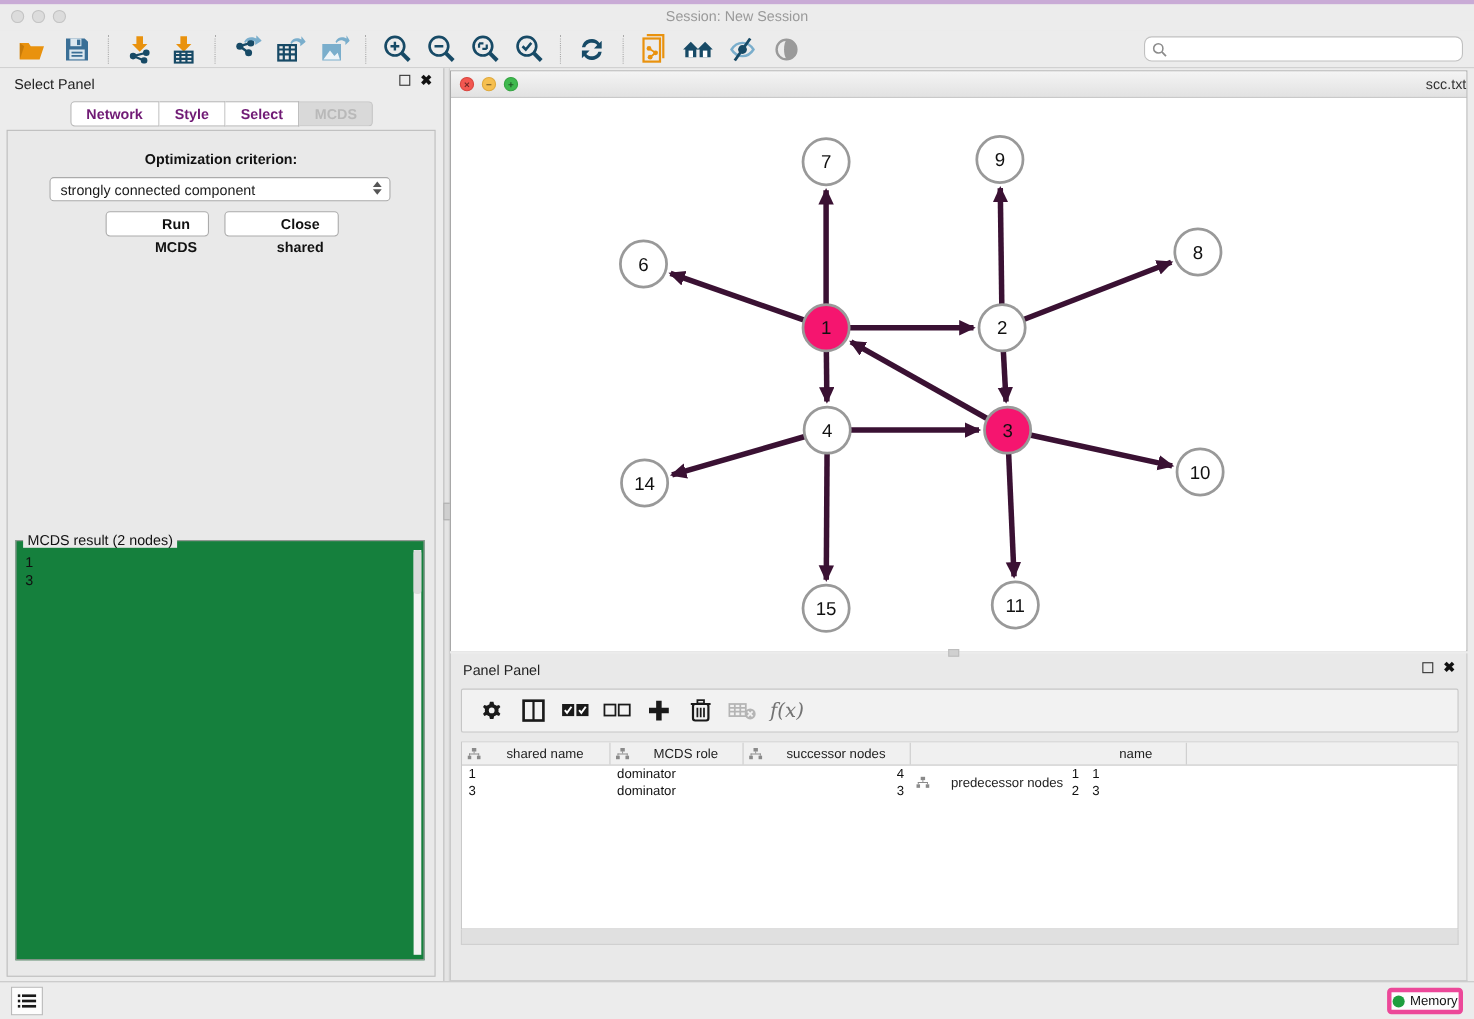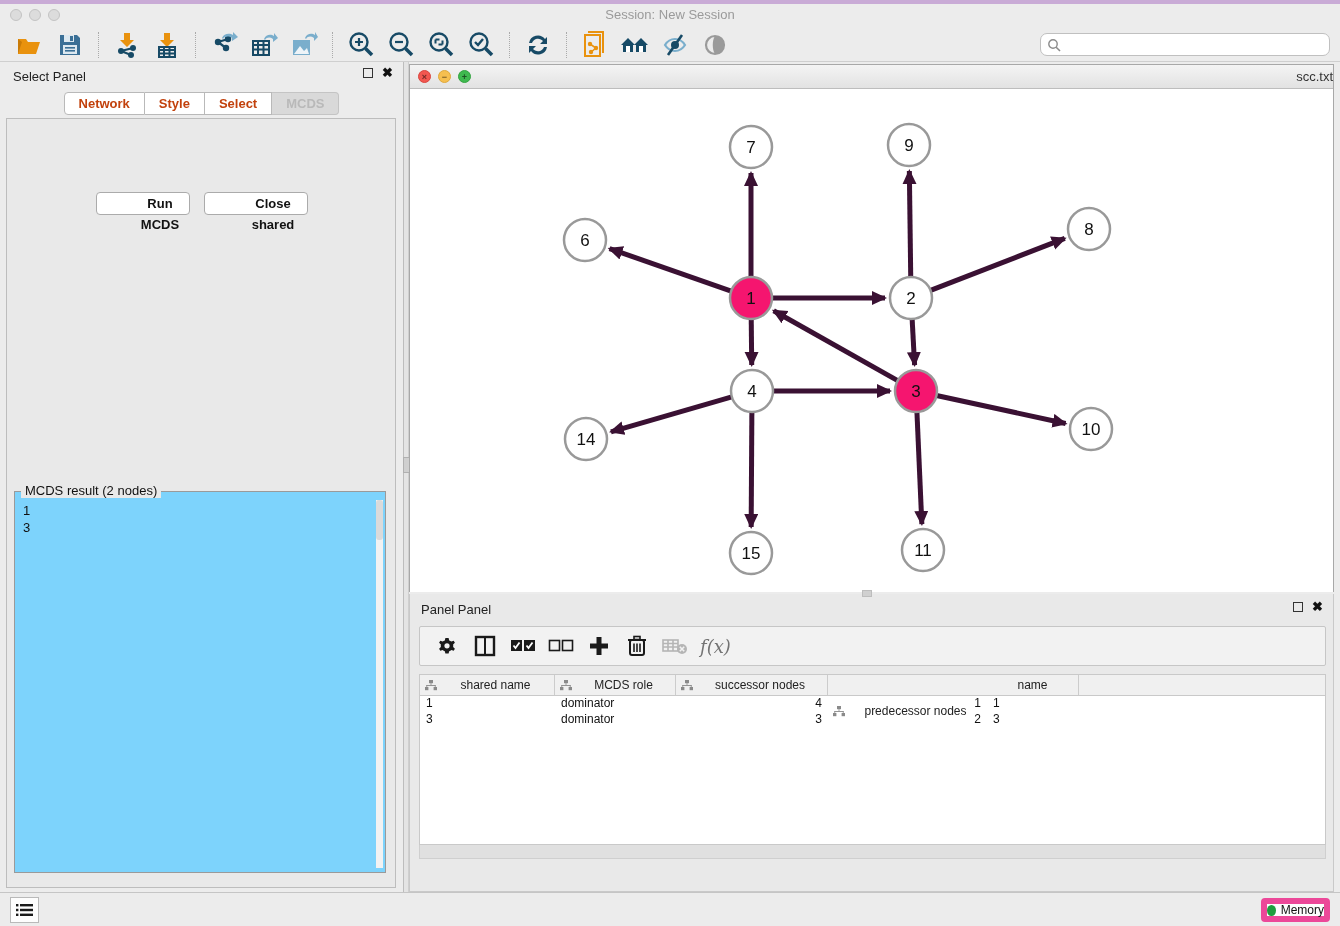--- a/index.html
+++ b/index.html
@@ -21,34 +21,34 @@
   .search-wrap input { border:none; outline:none; flex:1; font-size:12px; background:transparent; font-family:"Liberation Sans",sans-serif; }
 
   
   .control-panel { position:absolute; left:0; top:62px; width:403px; height:830px; background:#ececec; }
   .cp-header { position:relative; height:28px; }
   .cp-title { position:absolute; left:13px; top:7px; font-size:13px; color:#222; }
   .panel-btns { position:absolute; right:10px; top:6px; display:flex; gap:9px; align-items:center; }
   .float-glyph { width:10px; height:10px; border:1.5px solid #333; display:inline-block; }
   .close-glyph { font-size:13px; font-weight:bold; color:#111; line-height:10px; }
   .cp-tabs { position:absolute; left:0; top:30px; width:100%; display:flex; justify-content:center; }
-  .seg { font-size:13px; font-weight:bold; padding:3px 14px; background:#fff; border:1px solid #b9b9b9; border-left:none; color:#c2410c; }
+  .seg { font-size:13px; font-weight:bold; padding:3px 14px; background:#fff; border:1px solid #b9b9b9; border-left:none; color:#701a75; }
   .seg:first-child { border-left:1px solid #b9b9b9; border-radius:4px 0 0 4px; }
   .seg.last { border-radius:0 4px 4px 0; }
   .seg.active-dim { background:#d9d9d9; color:#b9b9b9; border-color:#c4c4c4; }
   .cp-box { position:absolute; left:6px; top:56px; width:390px; height:770px; background:#e9e9e9; border:1px solid #bdbdbd; }
   .opt-label { position:absolute; left:0; top:18px; width:100%; text-align:center; font-size:13px; font-weight:bold; color:#111; }
   .criterion-select { position:absolute; left:38px; top:42px; width:310px; height:22px; background:#fff; border:1px solid #ababab; border-radius:4px; font-size:13px; display:flex; align-items:center; padding-left:9px; }
   .stepper { position:absolute; right:7px; top:3px; display:flex; flex-direction:column; gap:2px; }
   .tri-up { width:0; height:0; border-left:4px solid transparent; border-right:4px solid transparent; border-bottom:5px solid #555; }
   .tri-dn { width:0; height:0; border-left:4px solid transparent; border-right:4px solid transparent; border-top:5px solid #555; }
   .cp-btn { position:absolute; top:73px; height:23px; background:#fff; border:1px solid #ababab; border-radius:4px; font-size:13px; font-weight:bold; text-align:center; line-height:21px; color:#111;padding-left:34px; }
   .btn-run { left:89px; width:94px; }
   .btn-close { left:197px; width:104px; }
-  .mcds-fieldset { position:absolute; left:7px; top:372px; width:372px; height:382px; border:1px solid #9a9a9a; background:#7dd3fc; }
+  .mcds-fieldset { position:absolute; left:7px; top:372px; width:372px; height:382px; border:1px solid #9a9a9a; background:#15803d; }
   .mcds-legend { position:absolute; left:6px; top:-9px; background:#e9e9e9; padding:0 4px; font-size:13px; color:#111; }
   .mcds-lines { position:absolute; left:8px; top:10px; font-size:13px; line-height:17px; color:#111; white-space:pre-line; }
   .mcds-scroll { position:absolute; right:2px; top:8px; width:7px; height:368px; background:#f2f2f2; }
   .mcds-thumb { width:7px; height:40px; background:#dadada; border-radius:3px; }
 
   
   .v-splitter { position:absolute; left:403px; top:62px; width:6px; height:830px; background:#e4e4e4; border-left:1px solid #bdbdbd; border-right:1px solid #cfcfcf; }
   .v-grip { position:absolute; left:-1px; top:395px; width:7px; height:16px; background:#cfcfcf; border:1px solid #b0b0b0; }
   .h-grip { position:absolute; left:452px; top:-4px; width:10px; height:7px; background:#d0d0d0; border:1px solid #bdbdbd; }
 
@@ -74,21 +74,21 @@
   .th-cell .th-label { flex:1; text-align:center; padding:0 2px; }
   .th-icon { margin-left:5px; flex:0 0 auto; }
   .tbl-row { display:flex; height:16px; font-size:12px; color:#111; }
   .td-cell { padding:0 6px; overflow:hidden; white-space:nowrap; }
   .tp-footstrip { position:absolute; left:9px; top:251px; width:907px; height:14px; background:#e0e0e0; border:1px solid #cfcfcf; border-top:none; }
   .tp-tabs { position:absolute; left:0; top:270px; width:100%; display:flex; justify-content:center; }
 
   
   .statusbar { position:absolute; left:0; top:892px; width:1340px; height:34px; background:#ececec; border-top:1px solid #c5c5c5; }
   .list-btn { position:absolute; left:10px; top:4px; width:29px; height:26px; background:#fdfdfd; border:1px solid #b9b9b9; display:flex; align-items:center; justify-content:center; }
-  .memory-btn { position:absolute; right:10px; top:5px; width:69px; height:24px; background:#fdfdfd; border:6px solid #ec4899; border-radius:4px; display:flex; align-items:center; justify-content:center; gap:5px; font-size:12px; color:#111; }
+  .memory-btn { position:absolute; right:10px; top:5px; width:69px; height:24px; background:#fdfdfd; border:4px solid #ec4899; border-radius:4px; display:flex; align-items:center; justify-content:center; gap:5px; font-size:12px; color:#111; }
   .mem-dot { width:11px; height:11px; border-radius:50%; background:#1e9e3e; }
 </style>
 </head>
 <body>
 
 <div class="top-strip"></div>
 <div class="titlebar">
   <div class="traffic-dots">
     <span class="dot"></span>
     <span class="dot"></span>
@@ -244,20 +244,28 @@
       <span class="close-glyph">✖</span>
     </span>
   </div>
   <div class="cp-tabs">
     <span class="seg">Network</span>
     <span class="seg">Style</span>
     <span class="seg">Select</span>
     <span class="seg last active-dim">MCDS</span>
   </div>
   <div class="cp-box">
+    <div class="opt-label">Optimization criterion:</div>
+    <div class="criterion-select">
+      <span>strongly connected component</span>
+      <span class="stepper">
+          <span class="tri-up"></span>
+          <span class="tri-dn"></span>
+        </span>
+    </div>
     <div class="cp-btn btn-run">Run MCDS</div>
     <div class="cp-btn btn-close">Close shared</div>
     <div class="mcds-fieldset">
       <span class="mcds-legend">MCDS result (2 nodes)</span>
       <div class="mcds-lines" id="mcds-lines">1
 3</div>
       <div class="mcds-scroll">
           <div class="mcds-thumb"></div>
         </div>
     </div>

